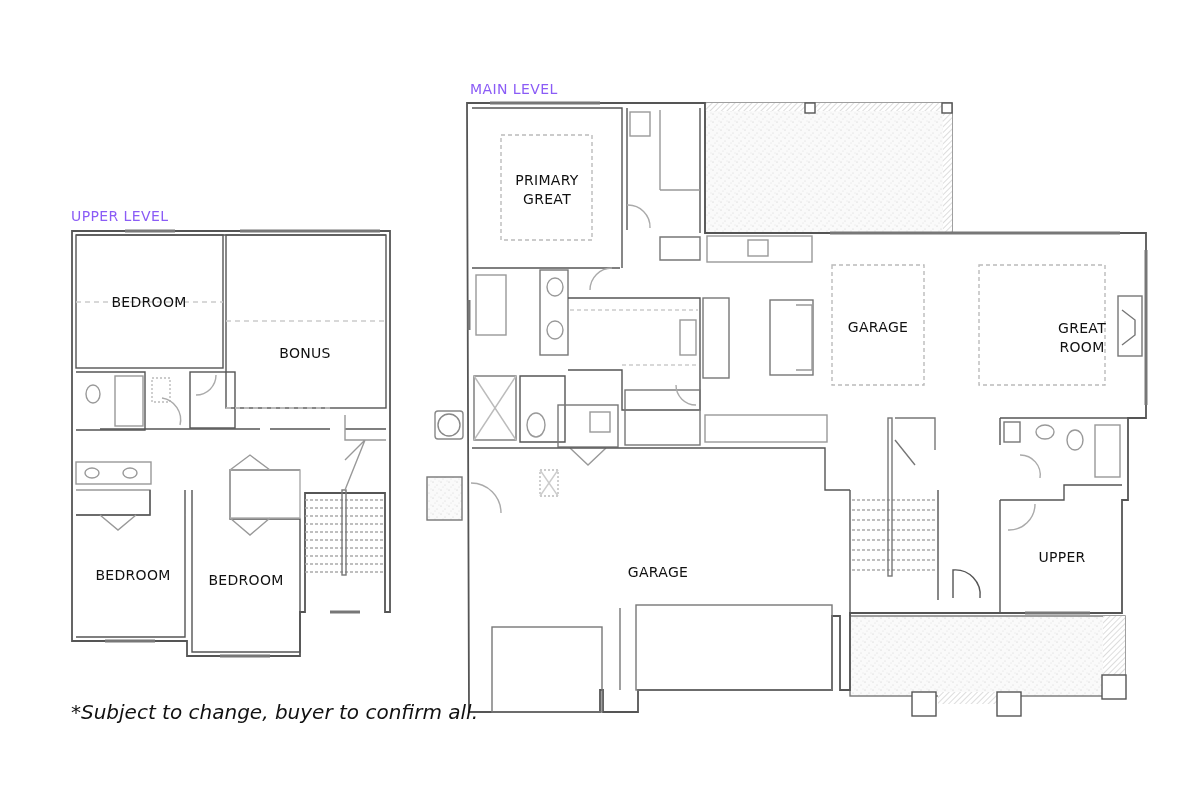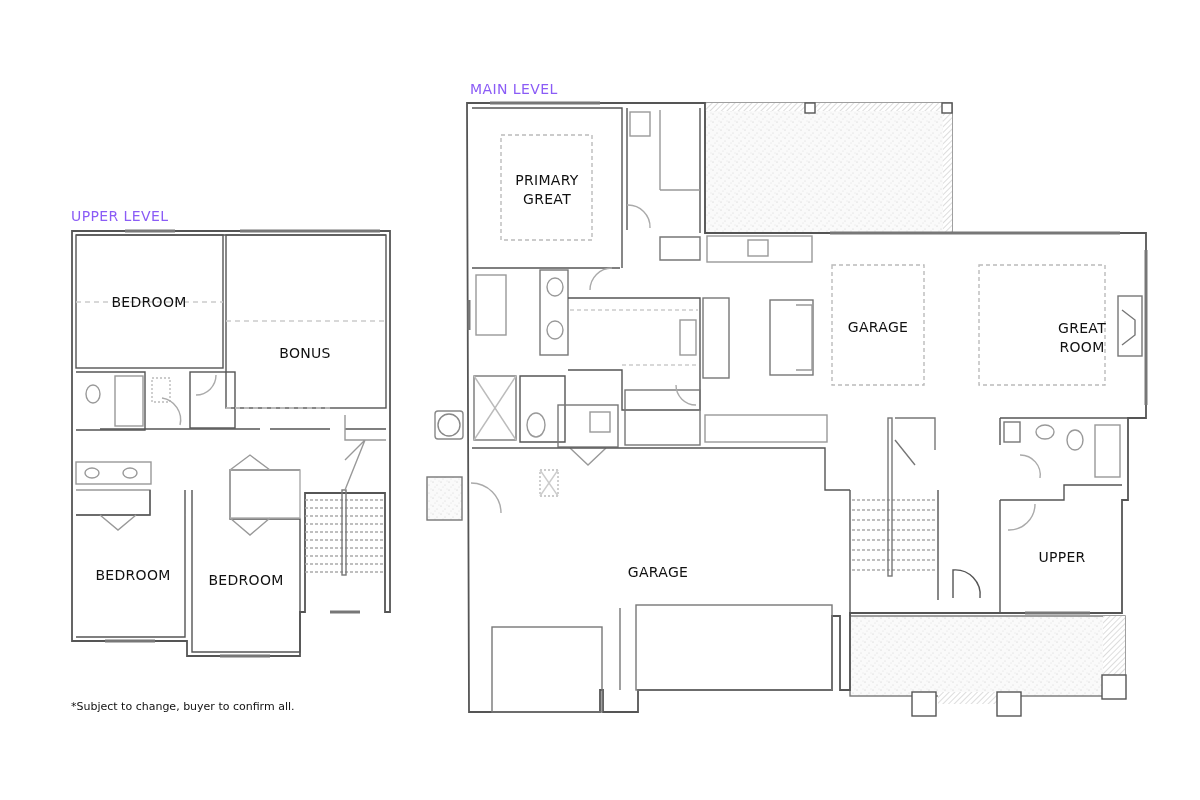--- a/index.html
+++ b/index.html
@@ -1,20 +1,20 @@
 <!DOCTYPE html>
 <html><head>
 <meta charset="utf-8">
 <style>
   html, body { margin:0; padding:0; background:#ffffff; }
   body { width:1200px; height:800px; position:relative; overflow:hidden; font-family:"DejaVu Sans", sans-serif; }
   svg { position:absolute; left:0; top:0; }
   .lbl { position:absolute; font-family:"DejaVu Sans", sans-serif; color:#111; font-size:14px; letter-spacing:0.3px; text-align:center; line-height:19px; white-space:pre-line; }
   .level { position:absolute; font-size:14px; color:#8b5cf6; letter-spacing:0.4px; }
-  .note { position:absolute; font-size:11px; color:#111; }
+  .note { position:absolute; font-size:20px; color:#111;font-style:italic; }
 </style>
 </head>
 <body>
 
 <svg width="1200" height="800" viewBox="0 0 1200 800">
   <defs>
     <pattern id="stipple" width="8" height="8" patternUnits="userSpaceOnUse">
       <rect width="8" height="8" fill="#fafafa"></rect>
       <circle cx="1" cy="2" r="0.5" fill="#bbb"></circle>
       <circle cx="5" cy="5" r="0.5" fill="#ccc"></circle>

